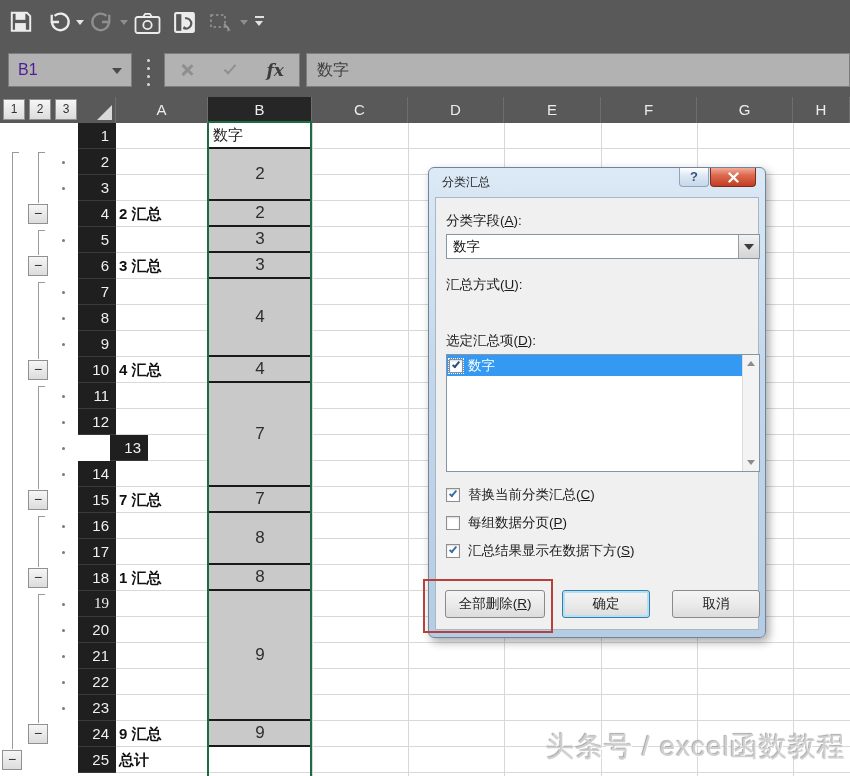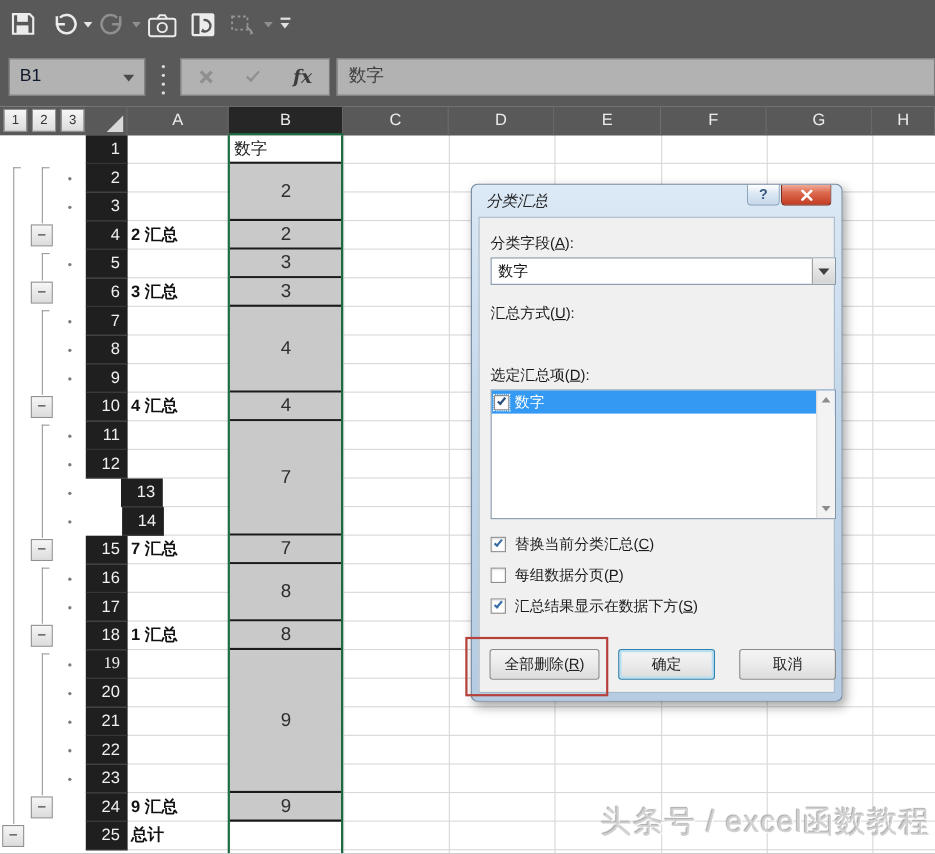--- a/index.html
+++ b/index.html
@@ -7,21 +7,21 @@
   #app{position:relative;width:850px;height:776px;background:#ffffff;overflow:hidden;}
   #app *{box-sizing:border-box;}
 
   
   .top{position:absolute;left:0;top:0;width:850px;height:97px;background:#595959;z-index:10;}
   .tbi{position:absolute;}
   .caret{position:absolute;width:0;height:0;border-left:4px solid transparent;border-right:4px solid transparent;border-top:5px solid #e6e6e6;}
   .caret.dis{border-top-color:#8f8f8f;}
   .tb-more .bar{width:9px;height:2px;background:#e2e2e2;margin-bottom:3px;}
   .tb-more .caret2{width:0;height:0;border-left:4px solid transparent;border-right:4px solid transparent;border-top:5px solid #e2e2e2;}
-  .name-box{position:absolute;left:8px;top:53px;width:124px;height:34px;background:#b2b2b2;border:1px solid #7d7d7d;color:#0f172a;font-size:16px;line-height:32px;padding-left:9px;}
+  .name-box{position:absolute;left:8px;top:53px;width:124px;height:34px;background:#b2b2b2;border:1px solid #7d7d7d;color:#4c1d95;font-size:16px;line-height:32px;padding-left:9px;}
   .name-box .nb-caret{position:absolute;right:9px;top:14px;width:0;height:0;border-left:5px solid transparent;border-right:5px solid transparent;border-top:6px solid #4a4a4a;}
   .dots{position:absolute;left:147px;top:59px;}
   .dots i{display:block;width:3px;height:3px;border-radius:50%;background:#dcdcdc;margin-bottom:5px;}
   .fx-panel{position:absolute;left:164px;top:53px;width:136px;height:34px;background:#b2b2b2;border:1px solid #7d7d7d;display:flex;align-items:center;justify-content:space-around;}
   .x-icon{position:relative;width:14px;height:14px;}
   .x-icon:before,.x-icon:after{content:"";position:absolute;left:6px;top:0;width:2.5px;height:14px;background:#8f8f8f;}
   .x-icon:before{transform:rotate(45deg);}  .x-icon:after{transform:rotate(-45deg);}
   .chk-gray{width:12px;height:6px;border-left:2.5px solid #8f8f8f;border-bottom:2.5px solid #8f8f8f;transform:rotate(-48deg);margin-top:-4px;}
   .fx-glyph{font-family:"DejaVu Serif","Liberation Serif",serif;font-style:italic;font-weight:bold;font-size:17px;color:#3c3c3c;}
   .formula-box{position:absolute;left:306px;top:53px;width:544px;height:34px;background:#b2b2b2;border:1px solid #7d7d7d;color:#3f3f3f;font-size:16px;line-height:32px;padding-left:10px;}
@@ -46,21 +46,21 @@
 
   
   .watermark{position:absolute;left:498px;top:727px;width:348px;height:40px;z-index:5;
     font-size:28px;line-height:40px;text-align:right;letter-spacing:1px;color:#d0d0d0;
     text-shadow:1px 1px 0 #ffffff,-1px -1px 1px #a8a8a8;white-space:nowrap;}
 
   
   .dialog{position:absolute;left:428px;top:167px;width:338px;height:471px;z-index:50;border-radius:6px;
     border:1px solid #70859c;background:linear-gradient(#dce9f6,#c3d7ea 45%,#b6cce2);
     box-shadow:3px 4px 10px rgba(0,0,0,.35);}
-  .dlg-title{position:absolute;left:13px;top:6px;font-size:14px;color:#222;font-style:italic;}
+  .dlg-title{position:absolute;left:13px;top:6px;font-size:12px;color:#222;}
   .dlg-help{position:absolute;right:56px;top:0;width:30px;height:19px;border:1px solid #8fa5ba;border-top:none;border-radius:0 0 4px 4px;background:linear-gradient(#ffffff,#dbe7f3 45%,#c6d8ea);color:#31567d;font-weight:bold;font-size:13px;text-align:center;line-height:18px;}
   .dlg-close{position:absolute;right:9px;top:0;width:46px;height:19px;border:1px solid #7e2a1a;border-top:none;border-radius:0 0 4px 4px;background:linear-gradient(#f2ab99,#dd6a50 40%,#c23c22);display:flex;align-items:center;justify-content:center;}
   .dlg-body{position:absolute;left:6px;right:6px;top:29px;bottom:7px;background:#f0f0f0;border:1px solid #a5b8ca;}
   .dlg-label{position:absolute;left:10px;font-size:13.5px;color:#1a1a1a;}
   .dlg-label .ak, .akey{text-decoration:underline;}
   .combo{position:absolute;left:10px;width:314px;height:25px;background:#fff;border:1px solid #8396a8;}
   .combo .ctext{position:absolute;left:6px;top:0;line-height:23px;font-size:13.5px;color:#111;}
   .combo .cbtn{position:absolute;right:0;top:0;width:21px;height:23px;background:linear-gradient(#f2f2f2,#d4d4d4);border-left:1px solid #9a9a9a;}
   .combo .cbtn:after{content:"";position:absolute;left:5px;top:9px;border-left:5px solid transparent;border-right:5px solid transparent;border-top:6px solid #3d3d3d;}
   .listbox{position:absolute;left:10px;top:156px;width:314px;height:118px;background:#fff;border:1px solid #8396a8;}
@@ -166,21 +166,21 @@
       <div class="rowhdr" style="left: 78px; top: 201px; width: 38px; height: 26px;">4</div>
       <div class="rowhdr" style="left: 78px; top: 227px; width: 38px; height: 26px;">5</div>
       <div class="rowhdr" style="left: 78px; top: 253px; width: 38px; height: 26px;">6</div>
       <div class="rowhdr" style="left: 78px; top: 279px; width: 38px; height: 26px;">7</div>
       <div class="rowhdr" style="left: 78px; top: 305px; width: 38px; height: 26px;">8</div>
       <div class="rowhdr" style="left: 78px; top: 331px; width: 38px; height: 26px;">9</div>
       <div class="rowhdr" style="left: 78px; top: 357px; width: 38px; height: 26px;">10</div>
       <div class="rowhdr" style="left: 78px; top: 383px; width: 38px; height: 26px;">11</div>
       <div class="rowhdr" style="left: 78px; top: 409px; width: 38px; height: 26px;">12</div>
       <div class="rowhdr" style="left: 78px; top: 435px; width: 38px; height: 26px; margin-left: 32px;">13</div>
-      <div class="rowhdr" style="left: 78px; top: 461px; width: 38px; height: 26px; margin-left: 33px;">14</div>
+      <div class="rowhdr" style="left: 78px; top: 461px; width: 38px; height: 26px;">14</div>
       <div class="rowhdr" style="left: 78px; top: 487px; width: 38px; height: 26px;">15</div>
       <div class="rowhdr" style="left: 78px; top: 513px; width: 38px; height: 26px;">16</div>
       <div class="rowhdr" style="left: 78px; top: 539px; width: 38px; height: 26px;">17</div>
       <div class="rowhdr" style="left: 78px; top: 565px; width: 38px; height: 26px;">18</div>
       <div class="rowhdr" style="left: 78px; top: 591px; width: 38px; height: 26px; font-family: Liberation Serif, serif;">19</div>
       <div class="rowhdr" style="left: 78px; top: 617px; width: 38px; height: 26px;">20</div>
       <div class="rowhdr" style="left: 78px; top: 643px; width: 38px; height: 26px;">21</div>
       <div class="rowhdr" style="left: 78px; top: 669px; width: 38px; height: 26px;">22</div>
       <div class="rowhdr" style="left: 78px; top: 695px; width: 38px; height: 26px;">23</div>
       <div class="rowhdr" style="left: 78px; top: 721px; width: 38px; height: 26px;">24</div>

